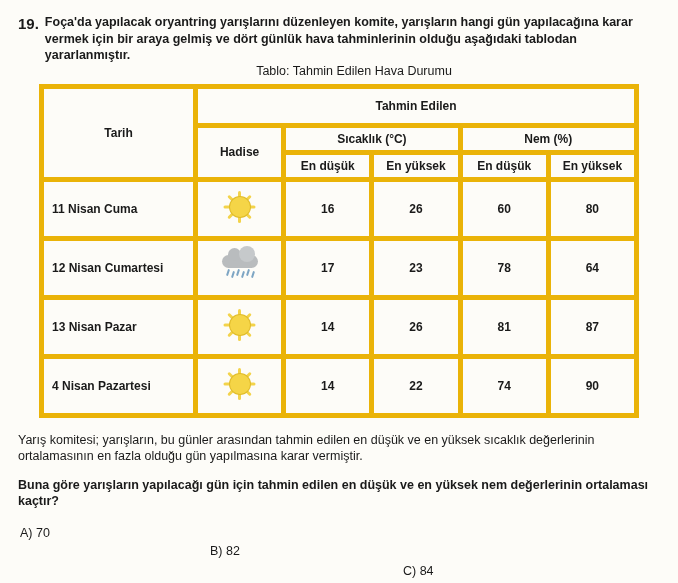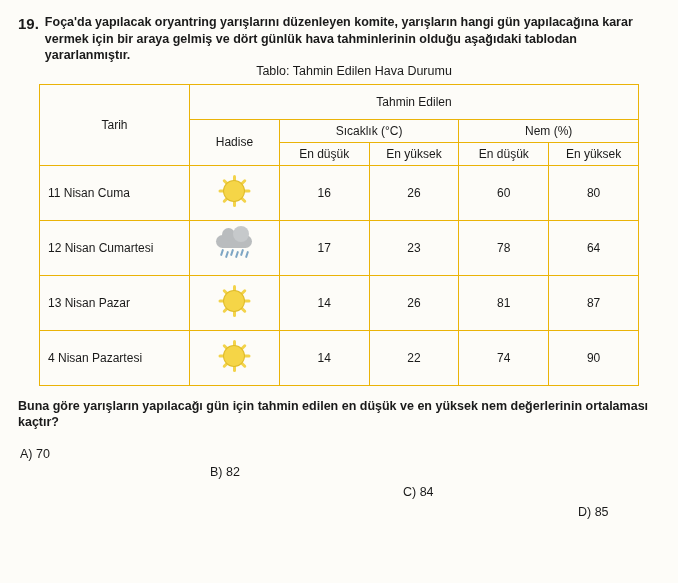--- a/index.html
+++ b/index.html
@@ -47,22 +47,22 @@
     margin: 0 0 6px 0;
     padding-left: 30px;
   }
   table.weather {
     border-collapse: collapse;
     width: 600px;
     margin: 0 auto;
     table-layout: fixed;
   }
   table.weather td, table.weather th {
-    border: 1px solid #eab308;
-    font-weight: normal;
+    border: 5px solid #eab308;
+    font-weight: bold;
     font-size: 12px;
     text-align: center;
     padding: 4px 2px;
   }
   .hdr-tarih {
     width: 145px;
   }
   .hdr-tahmin {
     font-size: 12.5px;
     height: 26px;
@@ -278,20 +278,21 @@
           </span>
         </td>
         <td>14</td>
         <td>22</td>
         <td>74</td>
         <td>90</td>
       </tr>
     </tbody>
   </table>
 
+  <div class="after-text">Yarış komitesi; yarışların, bu günler arasından tahmin edilen en düşük ve en yüksek sıcaklık değerlerinin ortalamasının en fazla olduğu gün yapılmasına karar vermiştir.</div>
 
   <div class="question-bold">Buna göre yarışların yapılacağı gün için tahmin edilen en düşük ve en yüksek nem değerlerinin ortalaması kaçtır?</div>
 
   <div class="options">
     <div class="opt optA">A) 70</div>
     <div class="opt optB">B) 82</div>
     <div class="opt optC">C) 84</div>
     <div class="opt optD">D) 85</div>
   </div>
 

